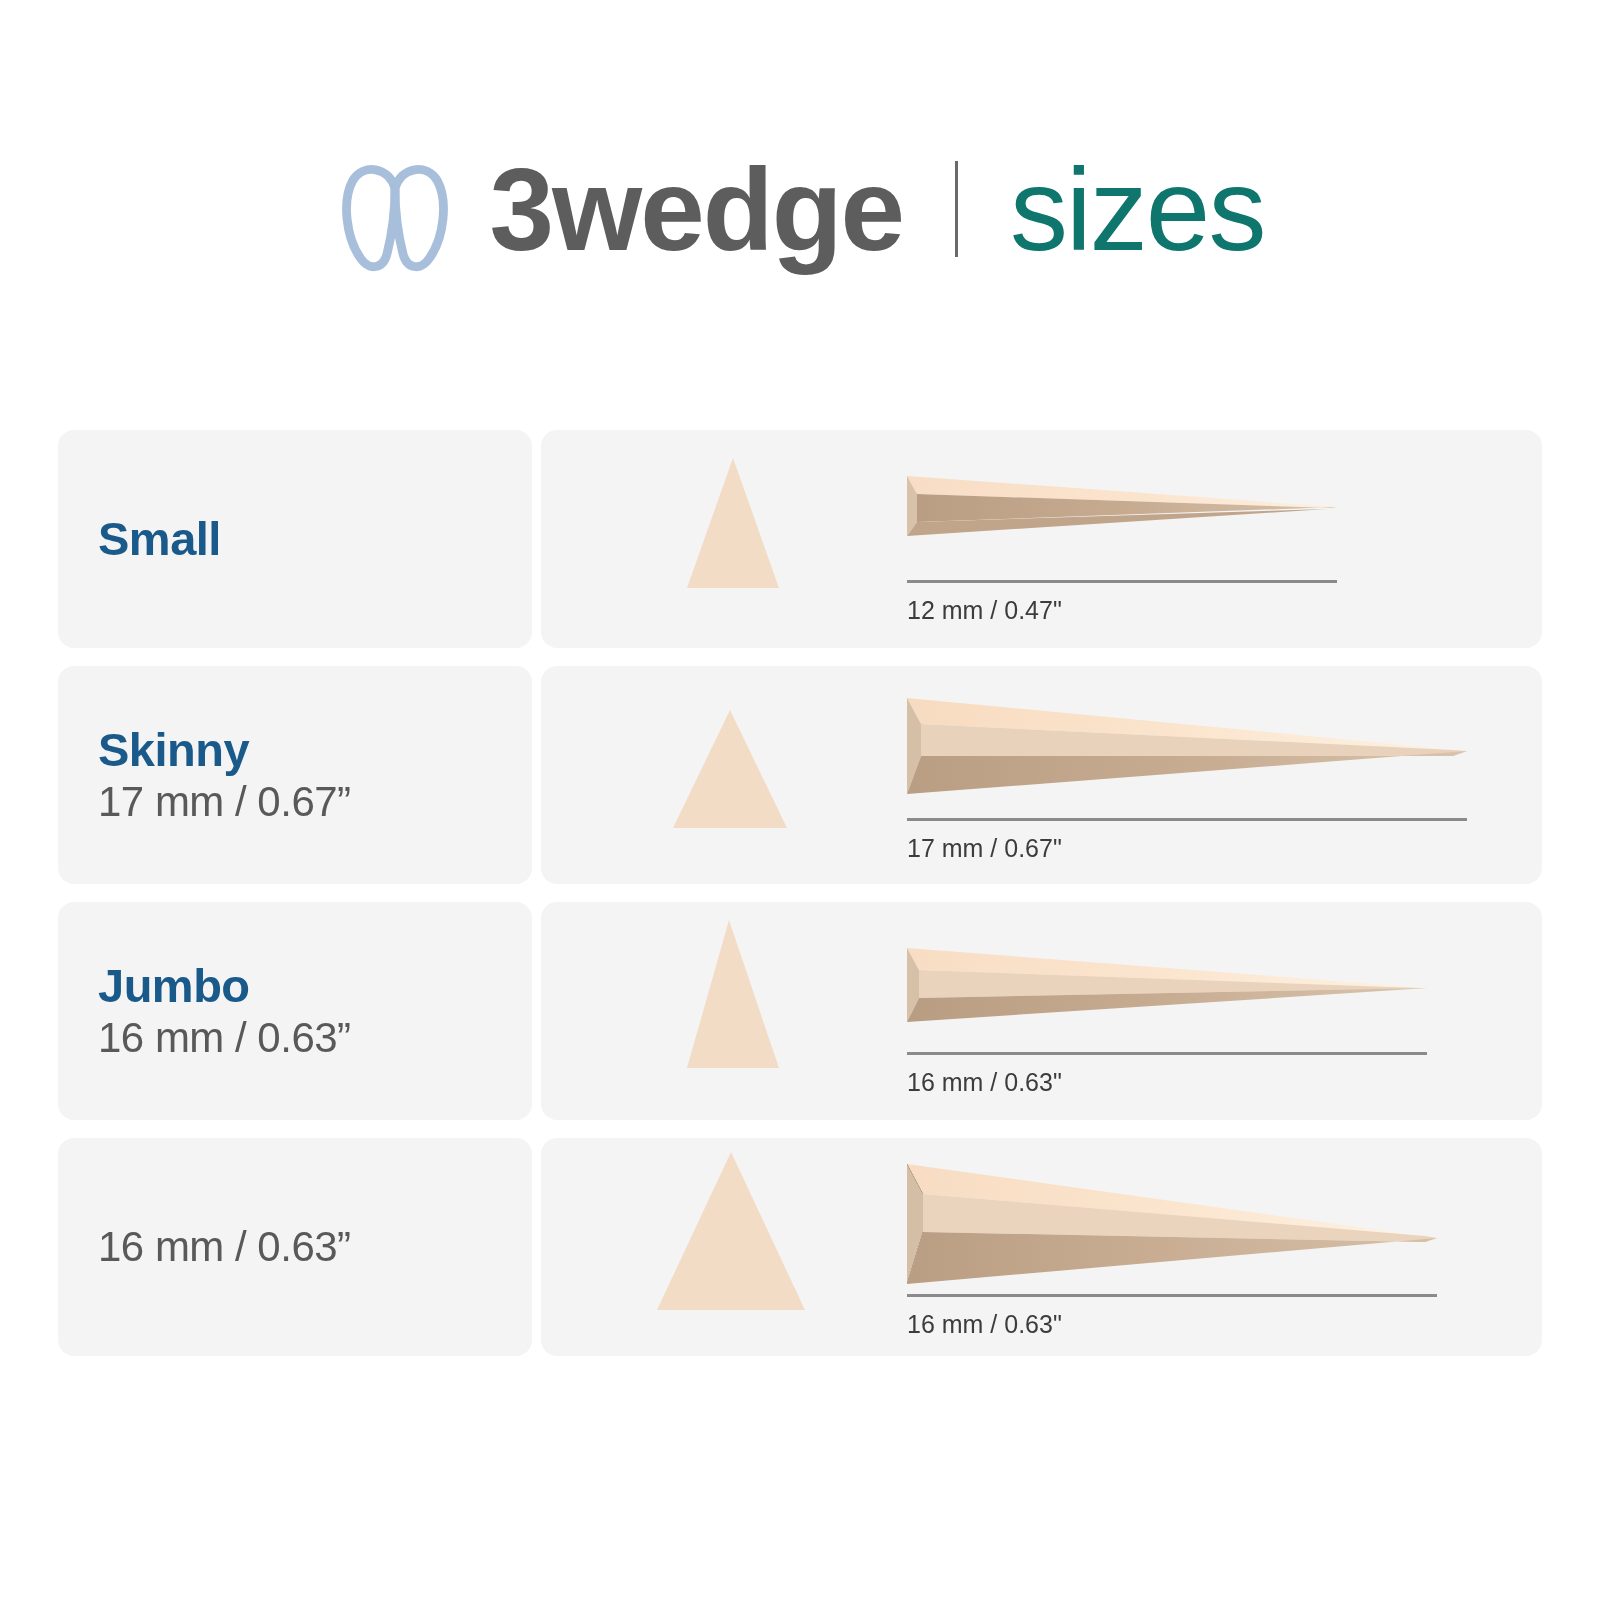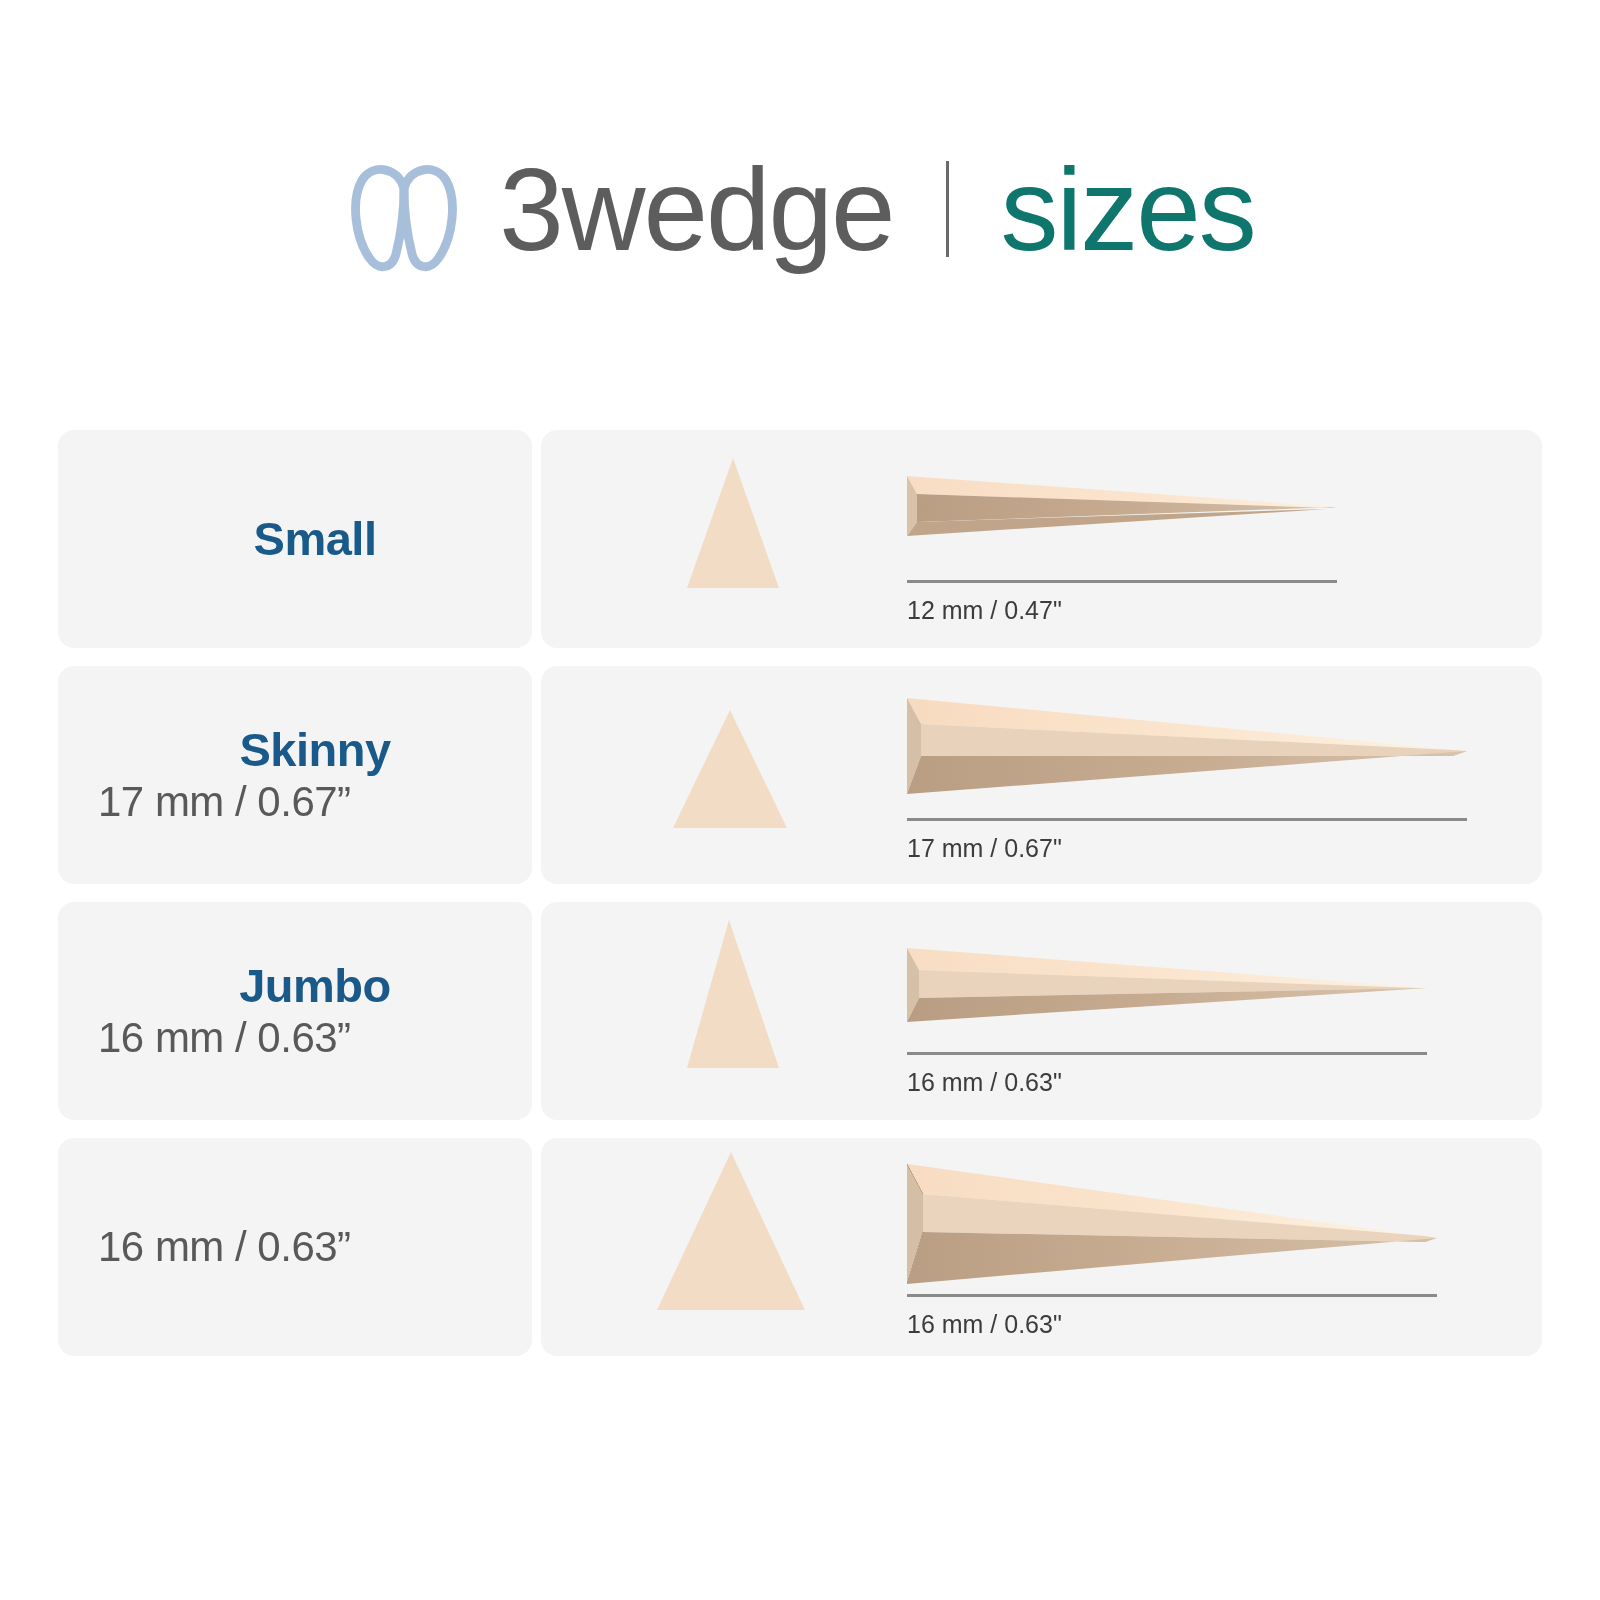--- a/index.html
+++ b/index.html
@@ -23,21 +23,21 @@
     gap: 0;
   }
   .logo-mark {
     width: 118px;
     height: 120px;
     margin-right: 36px;
     flex: none;
   }
   .brand-text {
     font-size: 116px;
-    font-weight: 400;
+    font-weight: 700;
     color: #5d5d5d;
     letter-spacing: -2px;
     line-height: 1;
     padding-bottom: 10px;
   }
   .header-divider {
     width: 3px;
     height: 96px;
     background: #6a6a6a;
     margin: 0 52px;
@@ -77,21 +77,20 @@
     justify-content: center;
     padding-left: 40px;
     box-sizing: border-box;
   }
   .size-name {
     font-size: 47px;
     font-weight: bold;
     color: #1a5a8a;
     line-height: 1.12;
     letter-spacing: -0.5px;
-    text-align: center;
   }
   .size-dim {
     font-size: 42px;
     font-weight: 400;
     color: #595959;
     line-height: 1.18;
     letter-spacing: -0.5px;
   }
 
   .panel-visual {

